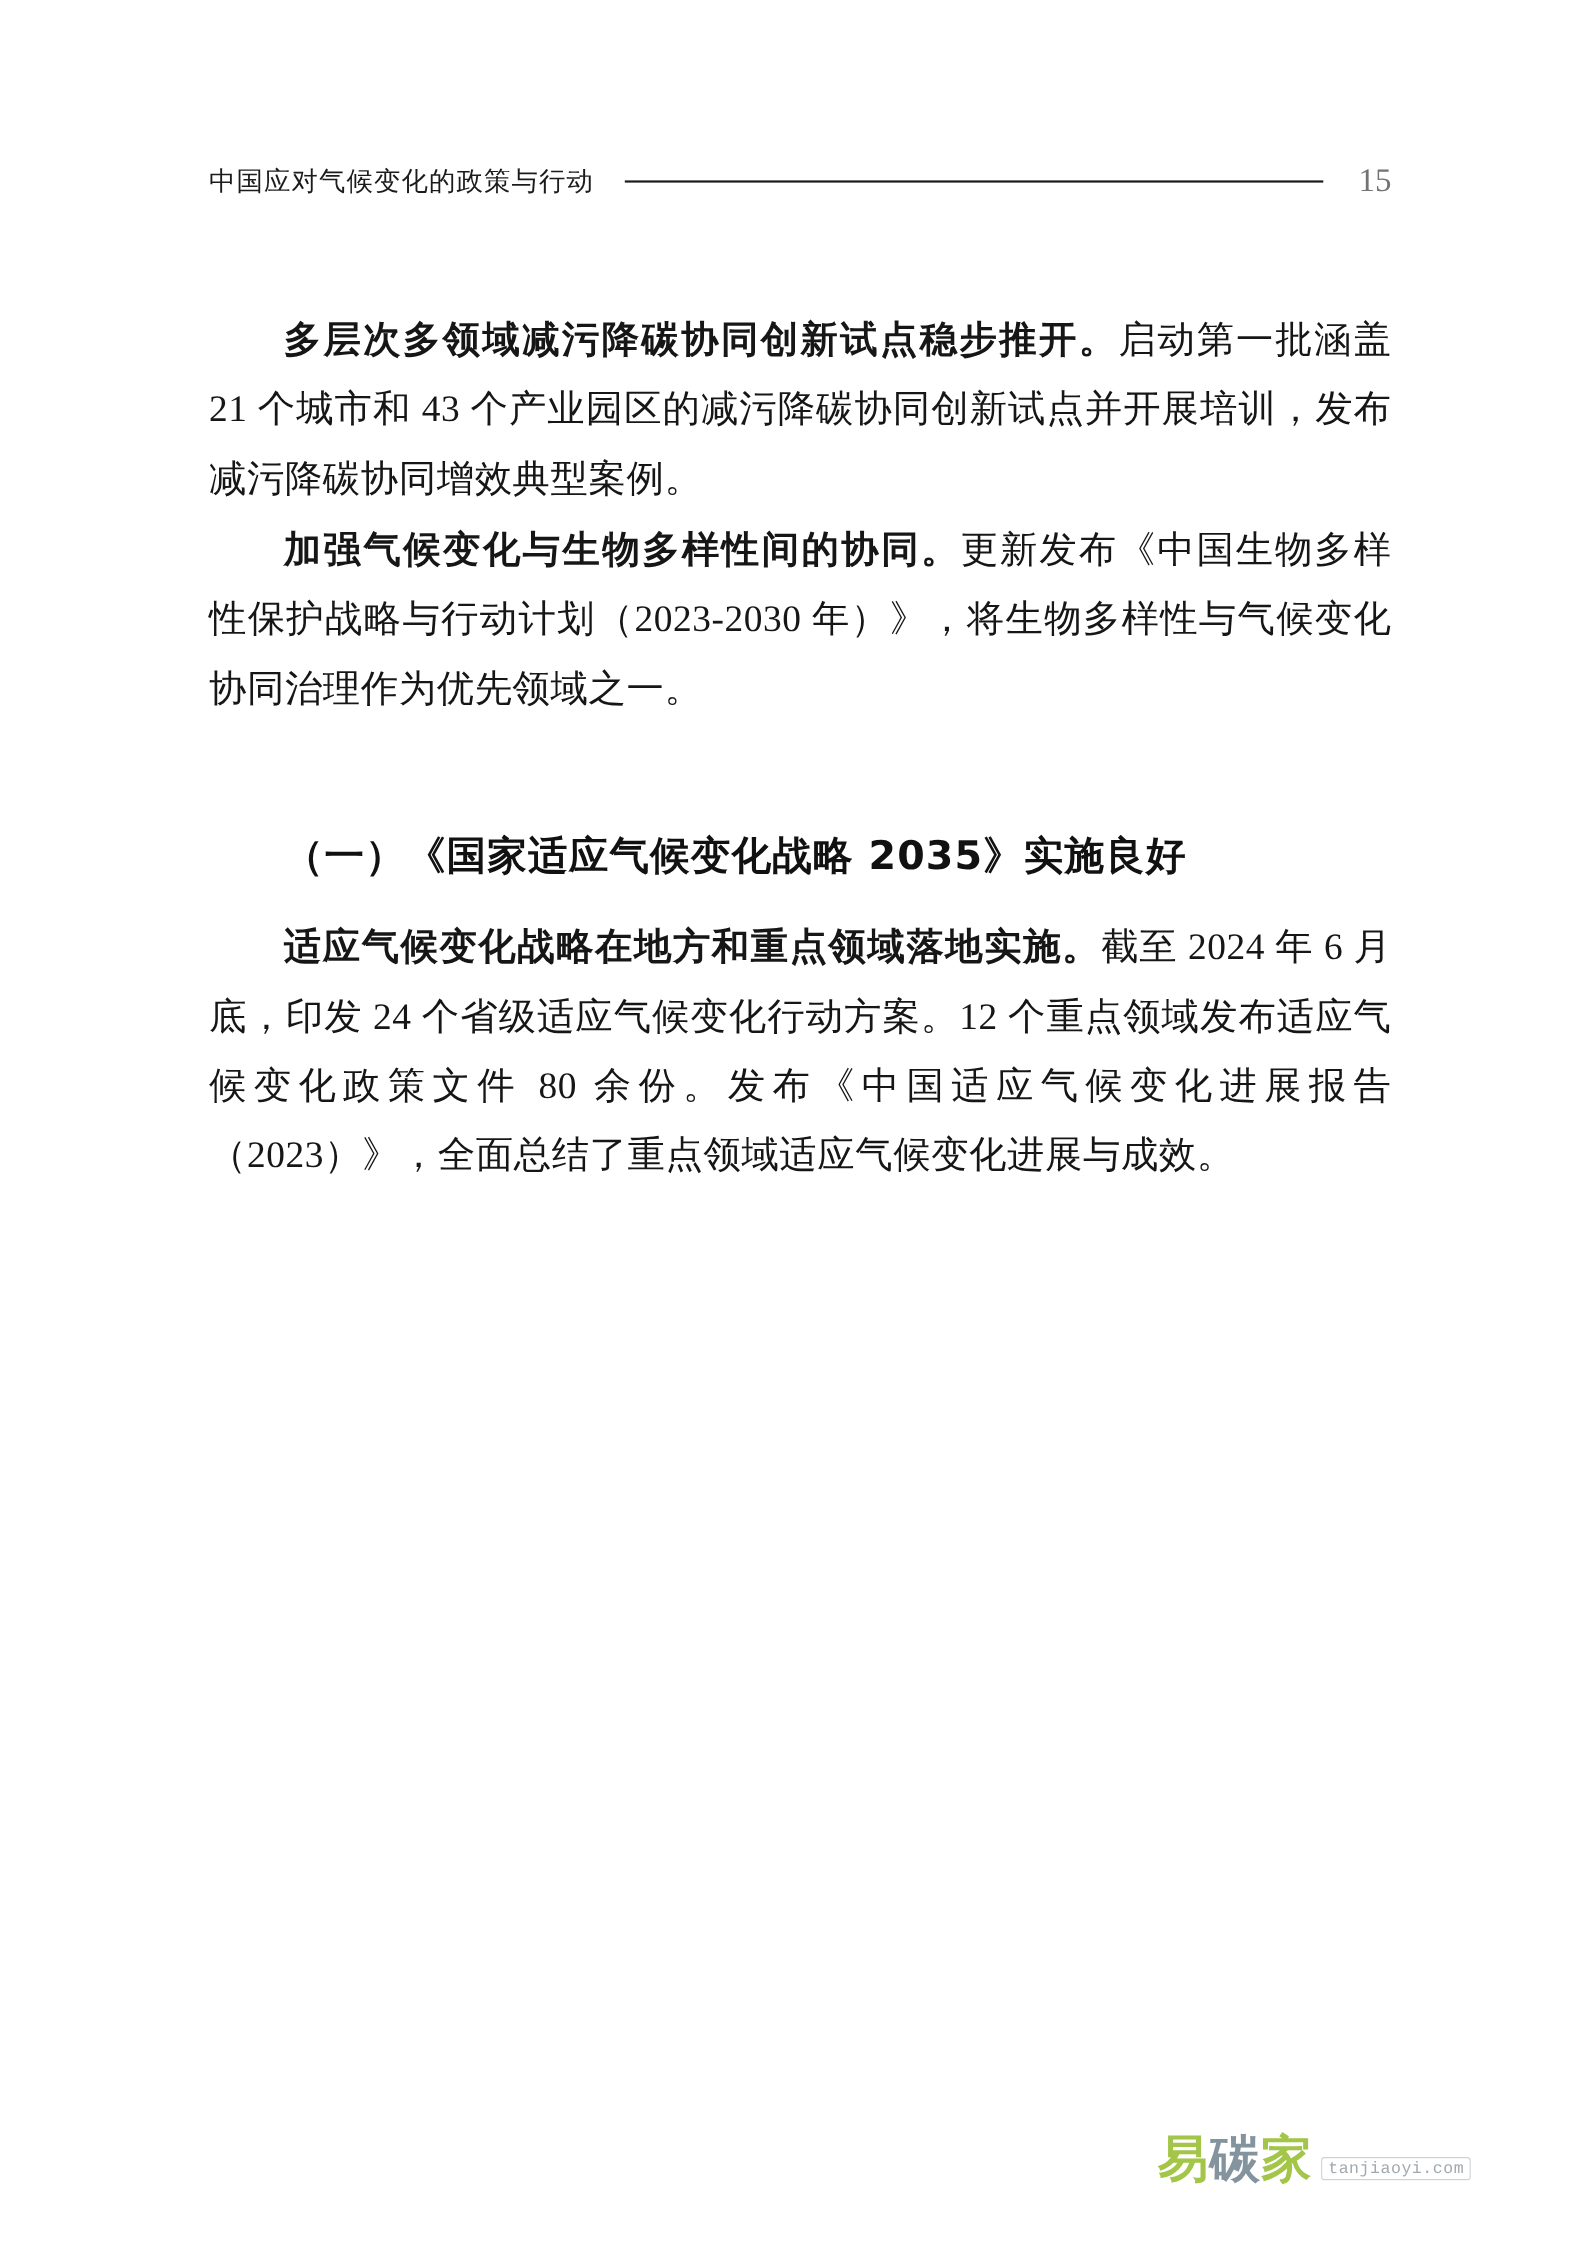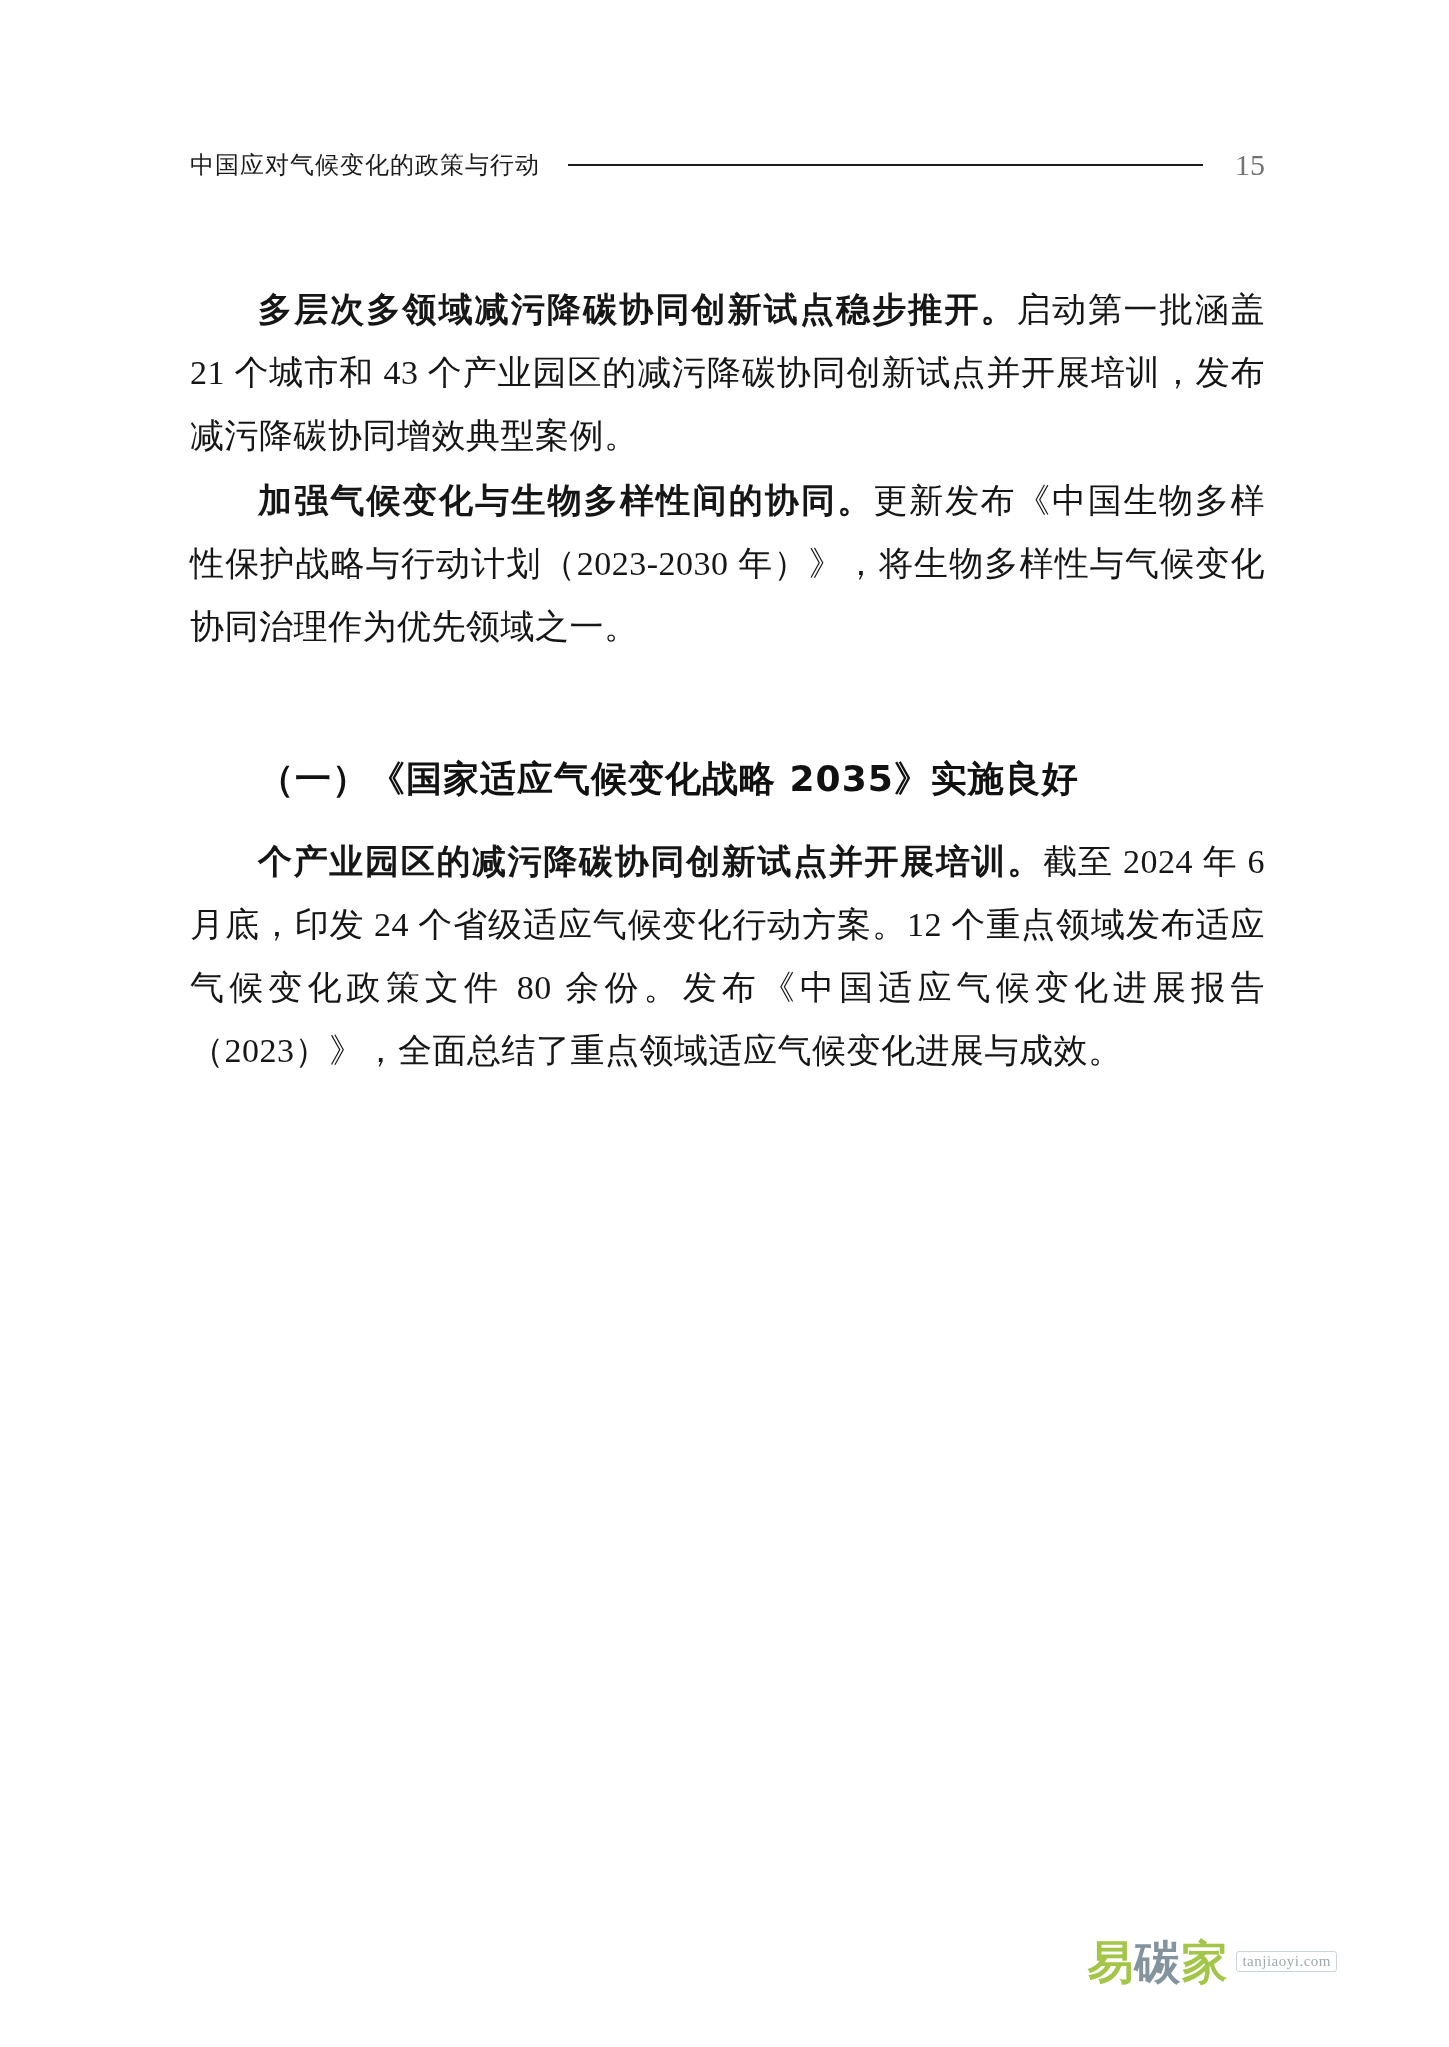--- a/index.html
+++ b/index.html
@@ -125,24 +125,24 @@
     font-family: "DejaVu Sans", "Liberation Sans", sans-serif;
     color: #9fc23f;
     letter-spacing: 1px;
     line-height: 1;
   }
   .wm-mark .dark {
     color: #7e8f99;
   }
   .wm-sub {
     margin-left: 8px;
-    margin-bottom: 13px;
+    margin-bottom: 3px;
     font-size: 15px;
     color: #9aa5ab;
-    font-family: Liberation Serif, serif;
+    font-family: Liberation Mono, monospace;
     letter-spacing: 0.5px;
     border: 1px solid #c9d2d6;
     border-radius: 3px;
     padding: 1px 5px;
   }
 </style>
 </head>
 <body>
 
 <div class="page">
@@ -162,21 +162,21 @@
 
     <div class="gap-before-section"></div>
 
 
     <div class="gap-after-section"></div>
 
     <h3 class="sub-heading">（一）《国家适应气候变化战略 2035》实施良好</h3>
 
     <div class="gap-after-sub"></div>
 
-    <p class="para indent"><span class="lead">个产业园区的减污降碳协同创新试点并开展培训。</span><span>截至 2024 年 6 月底，印发 24 个省级适应气候变化行动方案。12 个重点领域发布适应气候变化政策文件 80 余份。发布《中国适应气候变化进展报告（2023）》，全面总结了重点领域适应气候变化进展与成效。</span></p>
+    <p class="para indent"><span class="lead">适应气候变化战略在地方和重点领域落地实施。</span><span>截至 2024 年 6 月底，印发 24 个省级适应气候变化行动方案。12 个重点领域发布适应气候变化政策文件 80 余份。发布《中国适应气候变化进展报告（2023）》，全面总结了重点领域适应气候变化进展与成效。</span></p>
 
   </div>
 
   <div class="watermark">
     <span class="wm-mark"><span>易</span><span class="dark">碳</span><span>家</span></span>
     <span class="wm-sub">tanjiaoyi.com</span>
   </div>
 
 </div>
 

